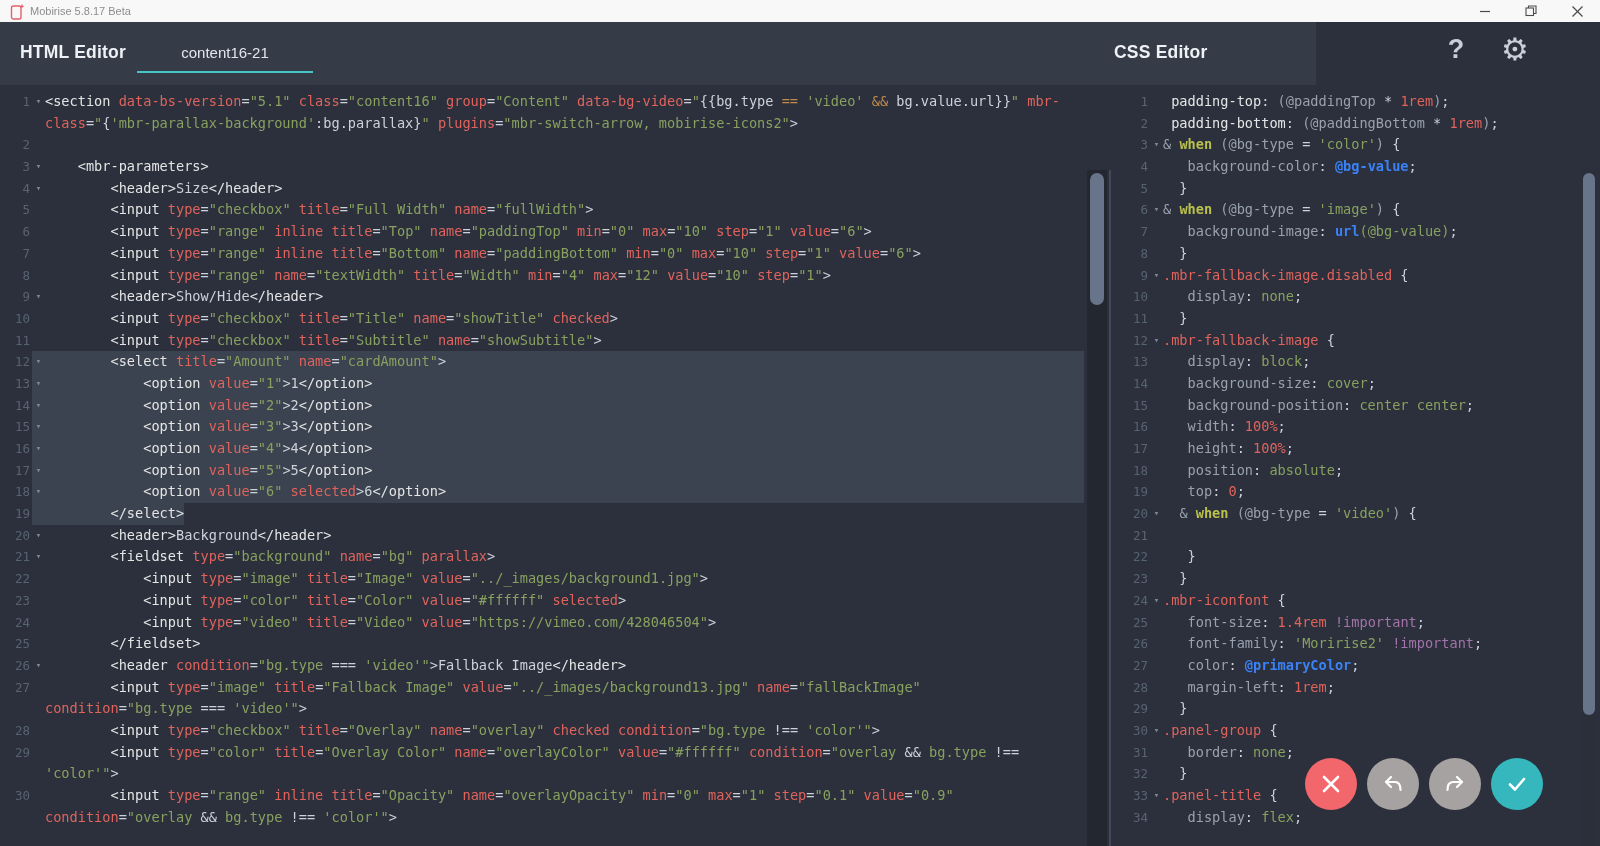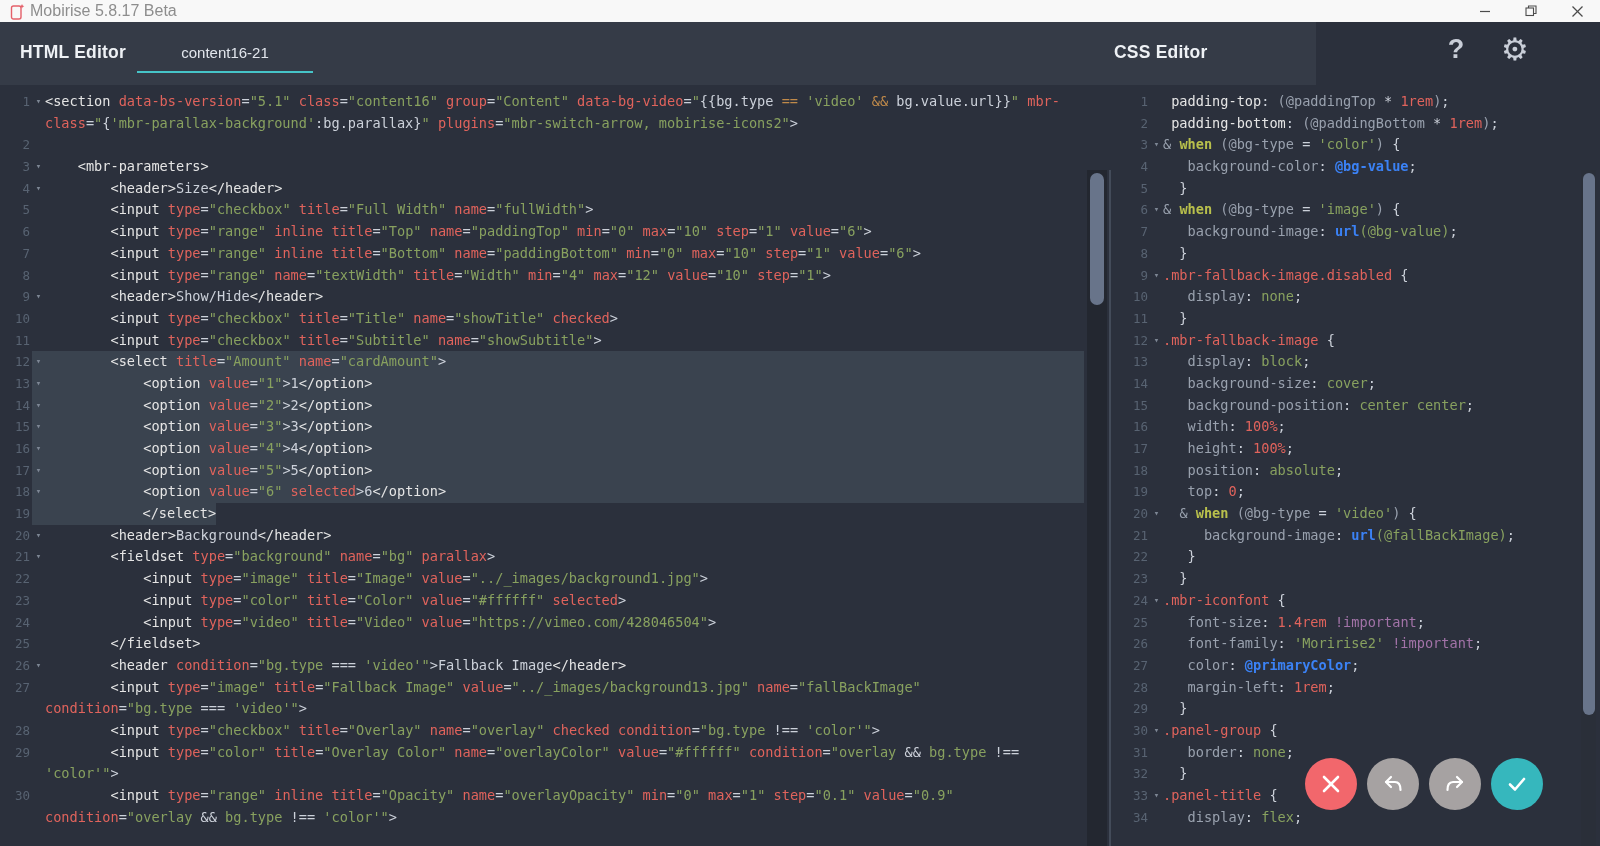--- a/index.html
+++ b/index.html
@@ -1,40 +1,40 @@
 <!DOCTYPE html>
 <html><head>
 <meta charset="utf-8">
 <style>
   html,body{margin:0;padding:0;background:#111;}
   .app{position:relative;width:1600px;height:846px;overflow:hidden;font-family:"Liberation Sans",sans-serif;background:#2b303c;}
   
   .titlebar{position:absolute;left:0;top:0;width:1600px;height:22px;background:#f8f8f8;display:flex;align-items:center;}
-  .app-title{color:#8d8d8d;font-size:16px;margin-left:30px;}
+  .app-title{color:#8d8d8d;font-size:11px;margin-left:30px;}
   .appicon{position:absolute;left:10px;top:3px;}
   .wincontrols{position:absolute;right:0;top:0;height:22px;display:flex;align-items:center;}
   .winbtn{width:46px;height:22px;display:flex;align-items:center;justify-content:center;color:#4c4c4c;}
   
   .toolbar{position:absolute;left:0;top:22px;width:1316px;height:63px;background:#353b47;}
   .hdr-label{position:absolute;top:20px;color:#eef1f5;font-size:17.5px;font-weight:bold;letter-spacing:.2px;}
   .tabname{position:absolute;left:137px;top:22px;width:176px;text-align:center;color:#e2e6ed;font-size:15px;}
   .tab-underline{position:absolute;left:137px;top:49px;width:176px;height:2px;background:#46c4c8;}
   .helpicon{position:absolute;left:1441px;top:12px;width:30px;height:38px;color:#c9ced8;font-size:27px;font-weight:bold;text-align:center;cursor:pointer;}
   .gearicon{position:absolute;left:1496px;top:9px;width:38px;height:42px;color:#c9ced8;font-size:31px;text-align:center;cursor:pointer;}
   
   .editors{position:absolute;left:0;top:85px;width:1600px;height:761px;background:#2b303c;font-family:"DejaVu Sans Mono",monospace;font-size:13.6px;}
   .pane{position:absolute;top:0;height:761px;overflow:hidden;padding-top:6px;box-sizing:border-box;}
   .pane-left{left:0;width:1084px;}
   .pane-right{left:1112px;width:488px;}
   .crow{display:flex;height:21.7px;line-height:21.7px;white-space:pre;}
   .ln{flex:0 0 32px;text-align:right;color:#586372;font-size:12.5px;padding-right:2px;box-sizing:border-box;}
   .pane-right .ln{flex:0 0 38px;}
   .rbody{display:flex;flex:1 1 auto;min-width:0;}
   .rbody.sel-full{background:#3a434f;}
-  .rbody.sel-part{background:#3a434f;flex:0 0 auto;gap:32px;}
+  .rbody.sel-part{background:#3a434f;flex:0 0 auto;}
   .fold{flex:0 0 13px;color:#7d8694;font-size:9px;text-align:center;line-height:21.7px;}
   .codeln{white-space:pre;}
   .tk-t{color:#e5e5e5;}
   .tk-w{color:#b9c04c;font-weight:bold;}
   .tk-a{color:#e0635c;}
   .tk-s{color:#88a15f;}
   .tk-p{color:#ccd1da;}
   .tk-o{color:#c08a4a;}
   .tk-c{color:#99a1ae;margin-top:44px;}
   .tk-b{color:#3b82f6;font-weight:bold;}
@@ -143,21 +143,21 @@
         <div class="crow"><span class="ln">11</span><div class="rbody"><span class="fold"></span><span class="codeln"><span class="tk-p">  }</span></span></div></div>
         <div class="crow"><span class="ln">12</span><div class="rbody"><span class="fold">▾</span><span class="codeln"><span class="tk-a">.mbr-fallback-image</span><span class="tk-p"> {</span></span></div></div>
         <div class="crow"><span class="ln">13</span><div class="rbody"><span class="fold"></span><span class="codeln"><span class="tk-p">   </span><span class="tk-c">display</span><span class="tk-p">: </span><span class="tk-s">block</span><span class="tk-p">;</span></span></div></div>
         <div class="crow"><span class="ln">14</span><div class="rbody"><span class="fold"></span><span class="codeln"><span class="tk-p">   </span><span class="tk-c">background-size</span><span class="tk-p">: </span><span class="tk-s">cover</span><span class="tk-p">;</span></span></div></div>
         <div class="crow"><span class="ln">15</span><div class="rbody"><span class="fold"></span><span class="codeln"><span class="tk-p">   </span><span class="tk-c">background-position</span><span class="tk-p">: </span><span class="tk-s">center center</span><span class="tk-p">;</span></span></div></div>
         <div class="crow"><span class="ln">16</span><div class="rbody"><span class="fold"></span><span class="codeln"><span class="tk-p">   </span><span class="tk-c">width</span><span class="tk-p">: </span><span class="tk-a">100%</span><span class="tk-p">;</span></span></div></div>
         <div class="crow"><span class="ln">17</span><div class="rbody"><span class="fold"></span><span class="codeln"><span class="tk-p">   </span><span class="tk-c">height</span><span class="tk-p">: </span><span class="tk-a">100%</span><span class="tk-p">;</span></span></div></div>
         <div class="crow"><span class="ln">18</span><div class="rbody"><span class="fold"></span><span class="codeln"><span class="tk-p">   </span><span class="tk-c">position</span><span class="tk-p">: </span><span class="tk-s">absolute</span><span class="tk-p">;</span></span></div></div>
         <div class="crow"><span class="ln">19</span><div class="rbody"><span class="fold"></span><span class="codeln"><span class="tk-p">   </span><span class="tk-c">top</span><span class="tk-p">: </span><span class="tk-a">0</span><span class="tk-p">;</span></span></div></div>
         <div class="crow"><span class="ln">20</span><div class="rbody"><span class="fold">▾</span><span class="codeln"><span class="tk-p">  </span><span class="tk-c">&amp; </span><span class="tk-w">when</span><span class="tk-p"> </span><span class="tk-c">(@bg-type </span><span class="tk-p">= </span><span class="tk-s">'video'</span><span class="tk-c">)</span><span class="tk-p"> {</span></span></div></div>
-        <div class="crow"><span class="ln">21</span><div class="rbody"><span class="fold"></span><span class="codeln"><span class="tk-p">     </span><span class="tk-c">background-image</span><span class="tk-p">: </span><span class="tk-b">url</span><span class="tk-s">(@fallBackImage)</span><span class="tk-p">;</span></span></div></div>
+        <div class="crow"><span class="ln">21</span><div class="rbody"><span class="fold"></span></div></div>
         <div class="crow"><span class="ln">22</span><div class="rbody"><span class="fold"></span><span class="codeln"><span class="tk-p">   }</span></span></div></div>
         <div class="crow"><span class="ln">23</span><div class="rbody"><span class="fold"></span><span class="codeln"><span class="tk-p">  }</span></span></div></div>
         <div class="crow"><span class="ln">24</span><div class="rbody"><span class="fold">▾</span><span class="codeln"><span class="tk-a">.mbr-iconfont</span><span class="tk-p"> {</span></span></div></div>
         <div class="crow"><span class="ln">25</span><div class="rbody"><span class="fold"></span><span class="codeln"><span class="tk-p">   </span><span class="tk-c">font-size</span><span class="tk-p">: </span><span class="tk-a">1.4rem</span><span class="tk-p"> </span><span class="tk-i">!important</span><span class="tk-p">;</span></span></div></div>
         <div class="crow"><span class="ln">26</span><div class="rbody"><span class="fold"></span><span class="codeln"><span class="tk-p">   </span><span class="tk-c">font-family</span><span class="tk-p">: </span><span class="tk-s">'Moririse2'</span><span class="tk-p"> </span><span class="tk-i">!important</span><span class="tk-p">;</span></span></div></div>
         <div class="crow"><span class="ln">27</span><div class="rbody"><span class="fold"></span><span class="codeln"><span class="tk-p">   </span><span class="tk-c">color</span><span class="tk-p">: </span><span class="tk-b">@primaryColor</span><span class="tk-p">;</span></span></div></div>
         <div class="crow"><span class="ln">28</span><div class="rbody"><span class="fold"></span><span class="codeln"><span class="tk-p">   </span><span class="tk-c">margin-left</span><span class="tk-p">: </span><span class="tk-a">1rem</span><span class="tk-p">;</span></span></div></div>
         <div class="crow"><span class="ln">29</span><div class="rbody"><span class="fold"></span><span class="codeln"><span class="tk-p">  }</span></span></div></div>
         <div class="crow"><span class="ln">30</span><div class="rbody"><span class="fold">▾</span><span class="codeln"><span class="tk-a">.panel-group</span><span class="tk-p"> {</span></span></div></div>
         <div class="crow"><span class="ln">31</span><div class="rbody"><span class="fold"></span><span class="codeln"><span class="tk-p">   </span><span class="tk-c">border</span><span class="tk-p">: </span><span class="tk-s">none</span><span class="tk-p">;</span></span></div></div>

